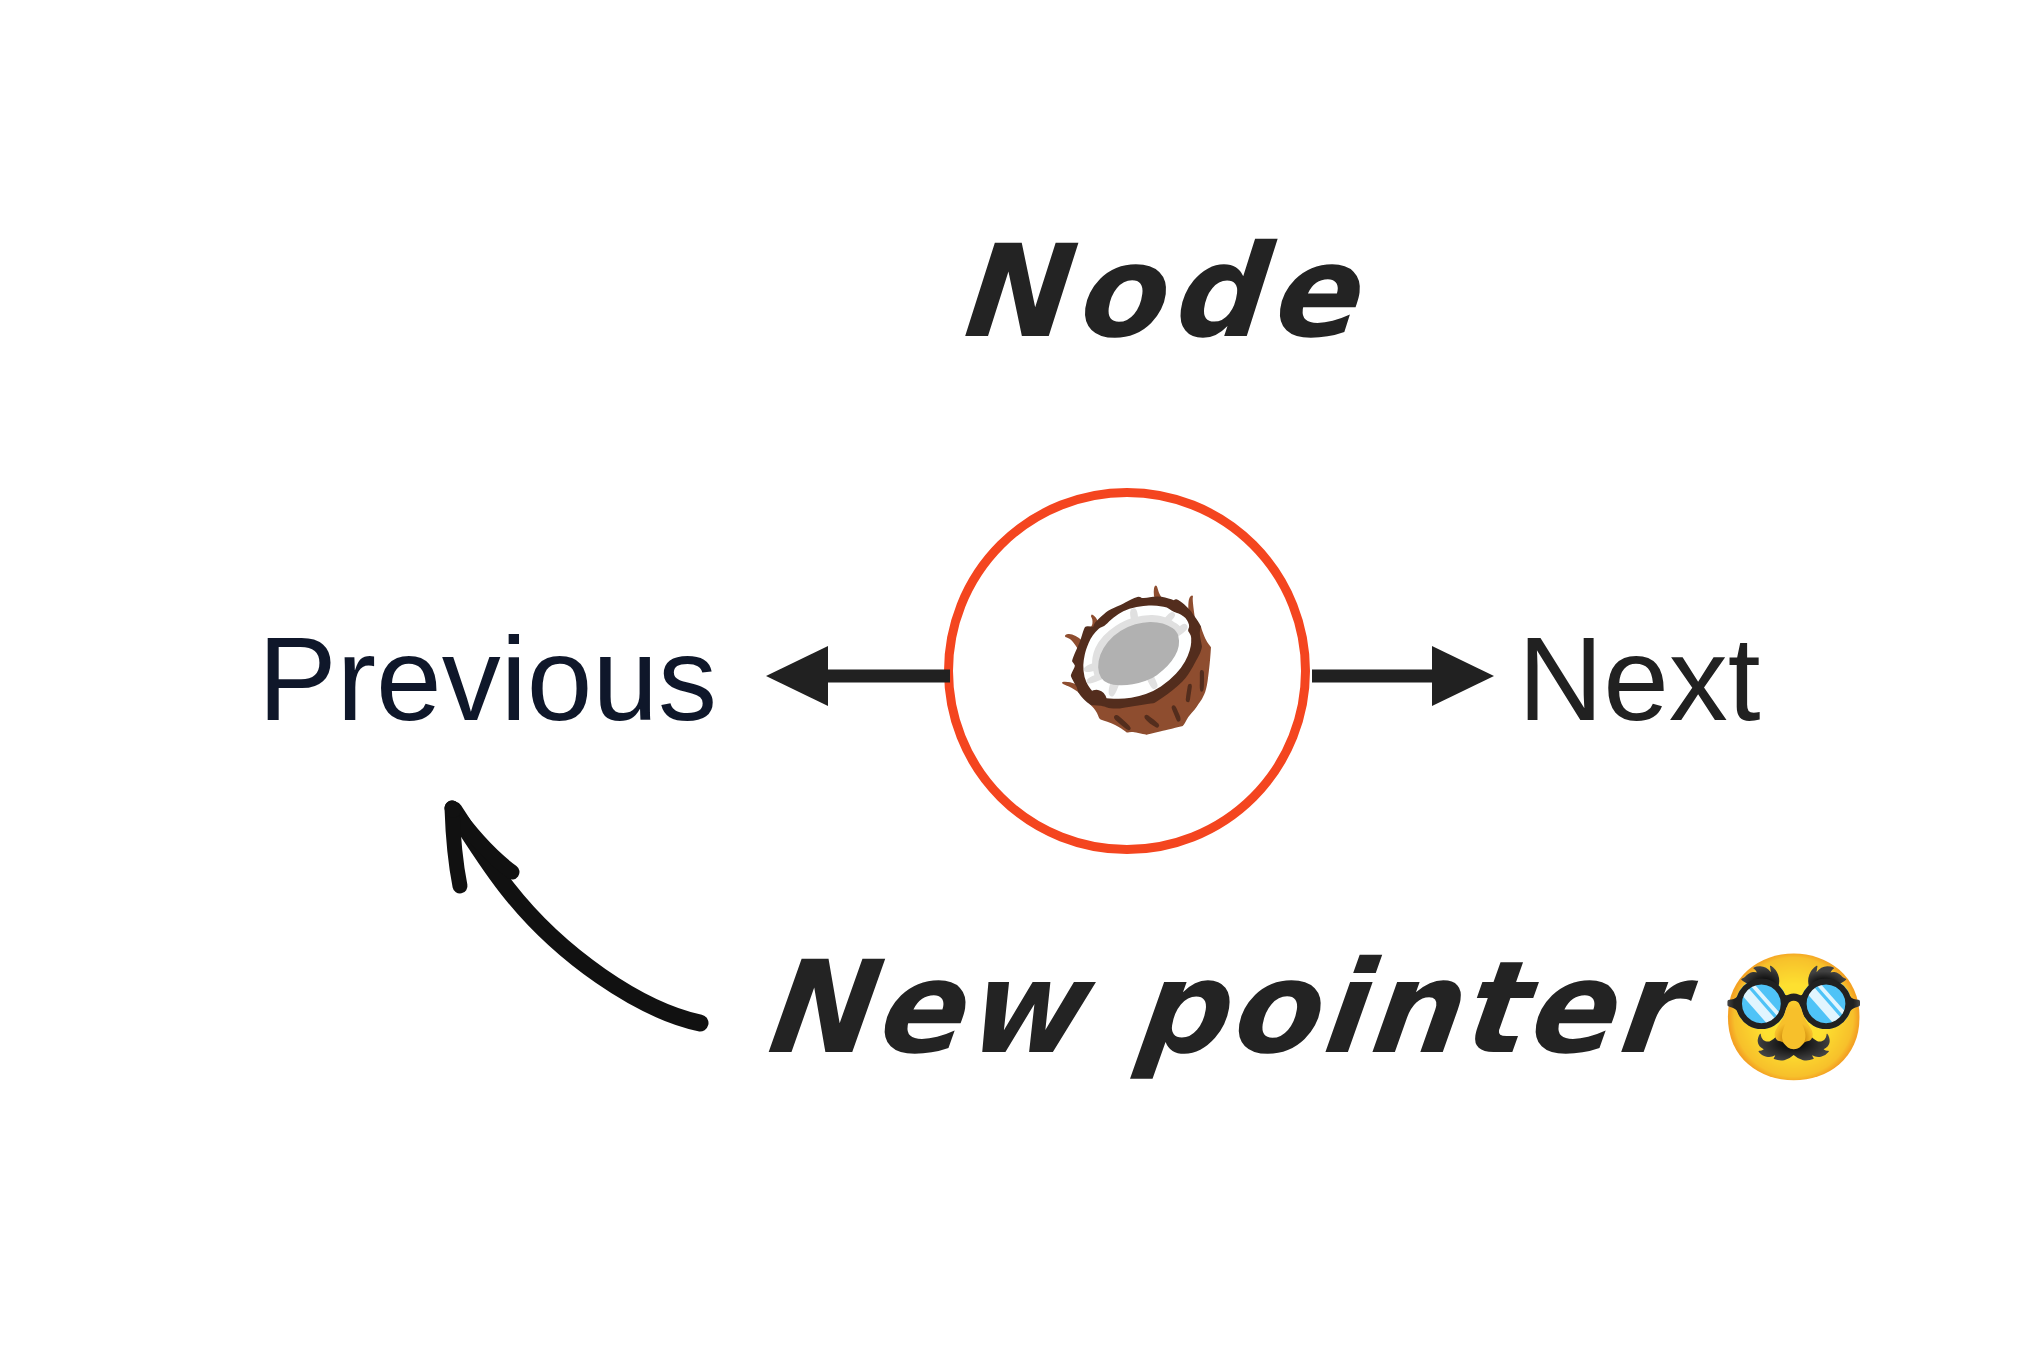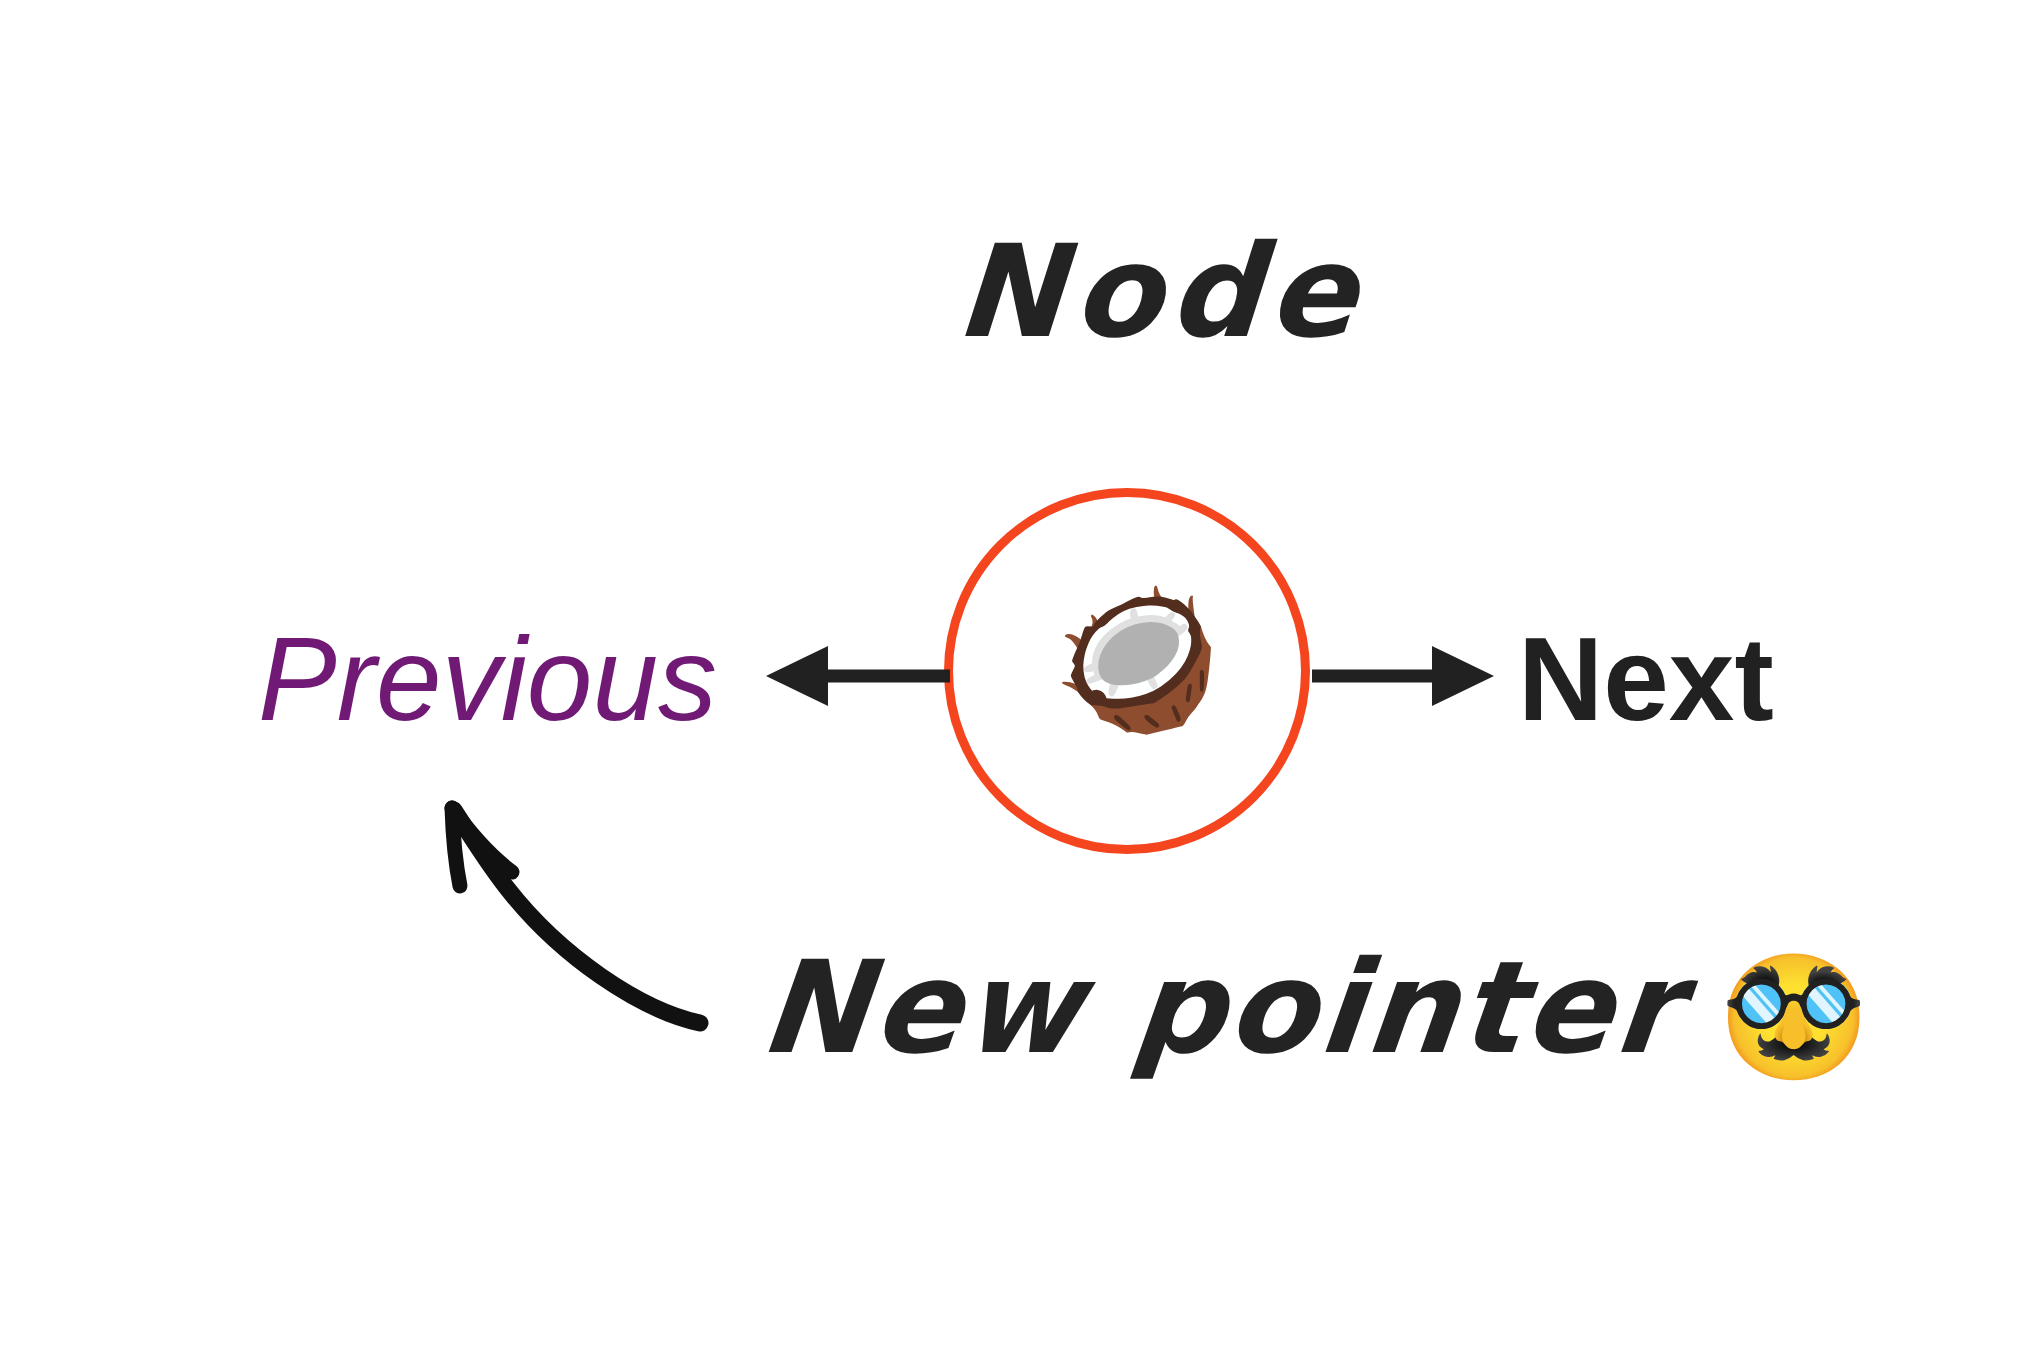--- a/index.html
+++ b/index.html
@@ -74,21 +74,20 @@
   }
 
   #previous-label {
     left: 258px;
     top: 620px;
   }
 
   #next-label {
     left: 1518px;
     top: 620px;
-    font-weight: bold;
   }
 
   
   #node-circle {
     position: absolute;
     left: 940px;
     top: 484px;
     width: 374px;
     height: 374px;
     border-radius: 50%;
@@ -124,21 +123,21 @@
 <body>
 
 <div id="diagram-canvas" style="background: rgb(255, 255, 255);">
 
   <div class="handwritten" id="node-label">Node</div>
 
   <div id="node-circle" style="left: 944px; top: 488px; width: 366px; height: 366px; border: 9px solid rgb(244, 69, 31);"></div>
 
   <div id="coconut-emoji">🥥</div>
 
-  <div class="endpoint-label" id="previous-label" style="color: #701a75; font-style: italic;">Previous</div>
+  <div class="endpoint-label" id="previous-label" style="color: #0f172a;">Previous</div>
 
   <div class="endpoint-label" id="next-label" style="color: rgb(33, 33, 33);">Next</div>
 
   <div class="handwritten" id="new-pointer-label" style="color: rgb(35, 35, 35);"><span>New pointer</span><span class="pointer-emoji">🥸</span></div>
 
   <svg id="arrow-layer" viewBox="0 0 2038 1370">
 
     <g>
       <line x1="950" y1="676" x2="806" y2="676" stroke="#212121" stroke-width="13" stroke-linecap="butt"></line>
       <polygon points="766,676 828,646 828,706" fill="#212121"></polygon>

